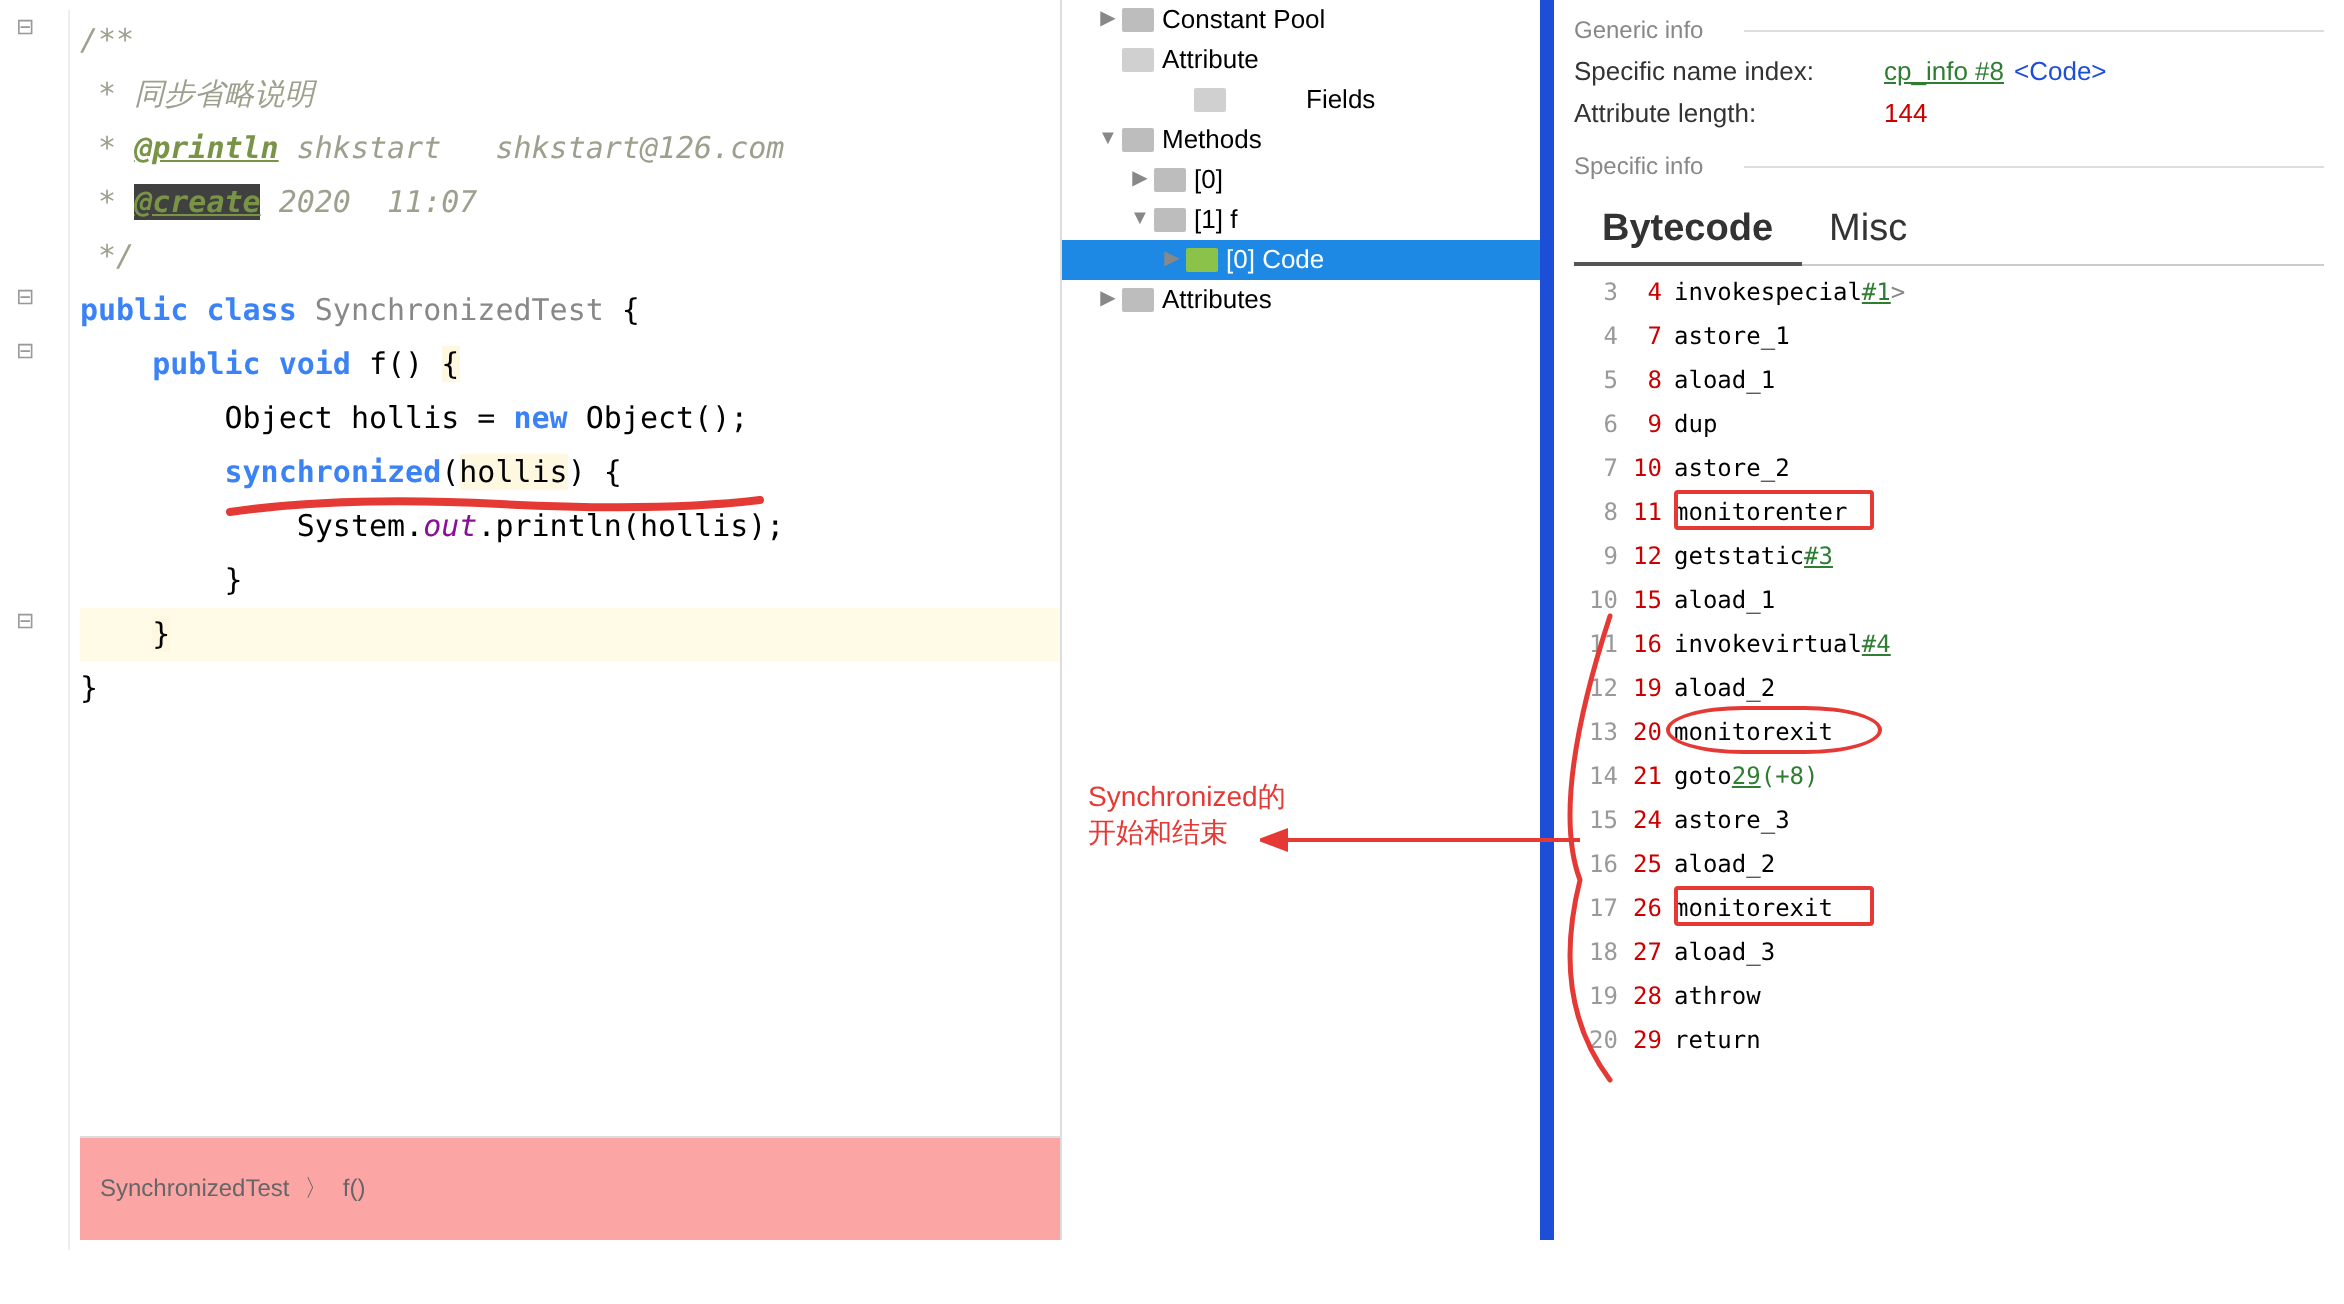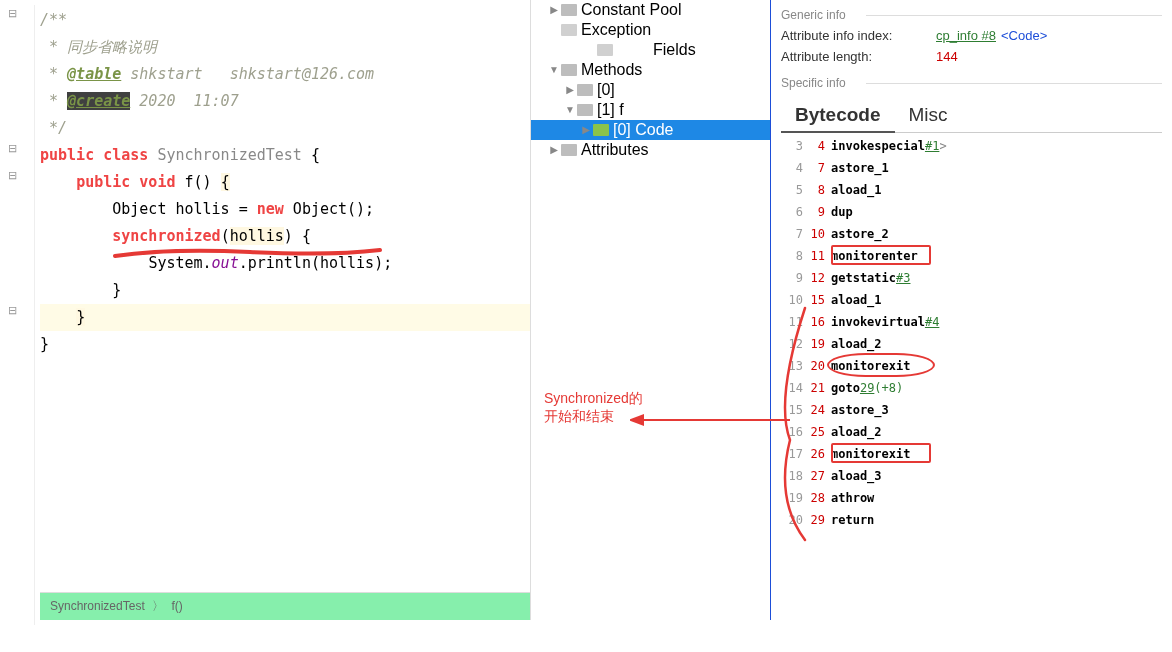--- a/index.html
+++ b/index.html
@@ -14,72 +14,72 @@
     }
     .container { display: flex; width: 100%; height: 620px; }
     .left-panel { width: 530px; background: #fff; position: relative; padding-top: 5px; }
     .gutter { position: absolute; left: 0; top: 5px; width: 35px; height: 100%; border-right: 1px solid #eee; }
     .gutter-mark { position: absolute; left: 8px; width: 14px; height: 14px; color: #999; font-size: 11px; }
     .code-area { margin-left: 40px; padding: 2px 0; font-family: "Consolas", monospace; font-size: 15px; }
     .code-line { height: 27px; line-height: 27px; white-space: pre; font-style: italic; }
     .comment { color: #9EA08E; }
     .javadoc-tag { color: #7A9447; font-weight: bold; text-decoration: underline; }
     .javadoc-tag-hl { background: #404040; }
-    .keyword { color: #ef4444; font-weight: bold; font-style: normal; }
+    .keyword { color: #3b82f6; font-weight: bold; font-style: normal; }
     .class-name { color: #888; font-style: normal; }
     .method-name { color: #000; font-style: normal; }
     .identifier { color: #000; font-style: normal; }
     .static-field { font-style: italic; color: #871094; }
     .highlight-yellow { background: #fff8e1; }
     .red-annotation {
       position: absolute;
       pointer-events: none;
     }
     .breadcrumb {
       position: absolute;
       bottom: 0;
       left: 40px;
-      padding: 5px 10px;
+      padding: 17px 10px;
       font-size: 12px;
       color: #666;
-      background: #86efac;
+      background: #fca5a5;
       border-top: 1px solid #ddd;
       width: 490px;
     }
     .breadcrumb span { margin-right: 4px; }
     
     .mid-panel { width: 240px; background: #fff; border-left: 1px solid #ddd; padding: 0; }
     .tree-item { height: 20px; line-height: 20px; padding: 0 5px; font-size: 13px; display: flex; align-items: center; cursor: pointer; }
     .tree-item.selected { background: #1e88e5; color: #fff; }
     .tree-chevron { width: 14px; color: #888; font-size: 10px; display: inline-block; text-align: center; }
     .tree-icon { width: 16px; height: 12px; background: #aaa; margin-right: 4px; border-radius: 1px; }
     .tree-icon.folder { background: #bdbdbd; }
     .tree-icon.file { background: #d0d0d0; }
     .tree-icon.code-f { background: #8bc34a; }
-    .tree-label { font-size: 16px; }
-    
-    .right-panel { flex: 1; background: #fff; border-left: 1px solid #1d4ed8; padding: 5px 10px; overflow: hidden; }
+    .tree-label { font-size: 13px; }
+    
+    .right-panel { flex: 1; background: #fff; border-left: 7px solid #1d4ed8; padding: 5px 10px; overflow: hidden; }
     .section-title { color: #888; font-size: 12px; margin: 3px 0; position: relative; }
     .section-title::after { content: ""; position: absolute; top: 50%; left: 85px; right: 0; border-top: 1px solid #ddd; }
     .attr-row { display: flex; align-items: center; margin: 6px 0; font-size: 13px; }
     .attr-label { width: 155px; color: #333; }
     .attr-value-link { color: #2e7d32; text-decoration: underline; }
     .attr-value-code { color: #1d4ed8; margin-left: 5px; }
     .attr-value-num { color: #c00; }
     
     .tabs { display: flex; border-bottom: 1px solid #ccc; margin-top: 8px; }
     .tab { padding: 6px 14px; font-size: 19px; cursor: pointer; color: #333; }
     .tab.active { font-weight: bold; position: relative; }
     .tab.active::after { content:""; position:absolute; bottom:-1px; left:0; right:0; border-bottom: 2px solid #555; }
     
     .bytecode-list { margin-top: 2px; font-family: "Consolas", monospace; font-size: 12px; position: relative; }
     .bc-row { height: 22px; line-height: 22px; display: flex; align-items: center; white-space: nowrap; position: relative; }
     .bc-idx { width: 22px; text-align: right; color: #999; }
     .bc-off { width: 22px; text-align: right; color: #c00; margin-right: 6px; }
-    .bc-instr { font-weight: bold; color: #000; }
+    .bc-instr { font-weight: normal; color: #000; }
     .bc-ref { color: #2e7d32; text-decoration: underline; }
     .bc-paren { color: #2e7d32; }
     .bc-gray { color: #888; font-weight: normal; }
     .bc-highlight { background: #ffeb3b; border-radius: 50%; position: absolute; width: 26px; height: 22px; left: 32px; z-index: -1; }
     .bc-redbox { position: absolute; border: 2px solid #e53935; border-radius: 2px; pointer-events: none; }
     .bc-redcircle { position: absolute; border: 2px solid #e53935; border-radius: 50% / 70%; pointer-events: none; }
     
     .annotation-text { position: absolute; color: #e53935; font-size: 14px; }
     .arrow-svg { position: absolute; pointer-events: none; }
   </style>
@@ -91,21 +91,21 @@
   <div class="left-panel">
     <div class="gutter">
       <div class="gutter-mark" style="top:2px">⊟</div>
       <div class="gutter-mark" style="top:137px">⊟</div>
       <div class="gutter-mark" style="top:164px">⊟</div>
       <div class="gutter-mark" style="top:299px">⊟</div>
     </div>
     <div class="code-area" id="code-area">
         <div class="code-line"><span class="comment">/**</span></div>
         <div class="code-line"><span class="comment"> * 同步省略说明</span></div>
-        <div class="code-line"><span class="comment"> * </span><span class="javadoc-tag ">@table</span><span class="comment"> shkstart   shkstart@126.com</span></div>
+        <div class="code-line"><span class="comment"> * </span><span class="javadoc-tag ">@println</span><span class="comment"> shkstart   shkstart@126.com</span></div>
         <div class="code-line"><span class="comment"> * </span><span class="javadoc-tag javadoc-tag-hl">@create</span><span class="comment"> 2020  11:07</span></div>
         <div class="code-line"><span class="comment"> */</span></div>
         <div class="code-line"><span class="keyword">public</span> <span class="keyword">class</span> <span class="class-name">SynchronizedTest</span><span class="identifier"> {</span></div>
         <div class="code-line">    <span class="keyword">public</span> <span class="keyword">void</span> <span class="method-name">f</span><span class="identifier">() </span><span class="identifier highlight-yellow">{</span></div>
         <div class="code-line">        <span class="identifier">Object </span><span class="identifier">hollis</span><span class="identifier"> = </span><span class="keyword">new</span><span class="identifier"> Object();</span></div>
         <div class="code-line">        <span class="keyword">synchronized</span><span class="identifier">(</span><span class="identifier highlight-yellow">hollis</span><span class="identifier">)</span><span class="identifier"> {</span></div>
         <div class="code-line">            <span class="identifier">System</span><span class="identifier">.</span><span class="static-field">out</span><span class="identifier">.</span><span class="method-name">println</span><span class="identifier">(hollis);</span></div>
         <div class="code-line">        <span class="identifier">}</span></div>
         <div class="code-line" style="background: rgb(255, 251, 230);">    <span class="identifier highlight-yellow">}</span></div>
         <div class="code-line"><span class="identifier">}</span></div>
@@ -123,21 +123,21 @@
 
   <div class="mid-panel" id="tree-panel">
       <div class="tree-item" style="padding-left: 16px;">
         <span class="tree-chevron">▶</span>
         <span class="tree-icon folder"></span>
         <span class="tree-label">Constant Pool</span>
       </div>
       <div class="tree-item" style="padding-left: 16px;">
         <span class="tree-chevron"></span>
         <span class="tree-icon file"></span>
-        <span class="tree-label">Exception</span>
+        <span class="tree-label">Attribute</span>
       </div>
       <div class="tree-item" style="padding-left: 16px; gap: 36px;">
         <span class="tree-chevron"></span>
         <span class="tree-icon file"></span>
         <span class="tree-label">Fields</span>
       </div>
       <div class="tree-item" style="padding-left: 16px;">
         <span class="tree-chevron">▼</span>
         <span class="tree-icon folder"></span>
         <span class="tree-label">Methods</span>
@@ -160,21 +160,21 @@
       <div class="tree-item" style="padding-left: 16px;">
         <span class="tree-chevron">▶</span>
         <span class="tree-icon folder"></span>
         <span class="tree-label">Attributes</span>
       </div>
     </div>
 
   <div class="right-panel">
     <div class="section-title">Generic info</div>
     <div class="attr-row">
-      <span class="attr-label">Attribute info index:</span>
+      <span class="attr-label">Specific name index:</span>
       <span class="attr-value-link">cp_info #8</span>
       <span class="attr-value-code">&lt;Code&gt;</span>
     </div>
     <div class="attr-row">
       <span class="attr-label">Attribute length:</span>
       <span class="attr-value-num">144</span>
     </div>
     <div class="section-title" style="margin-top:12px">Specific info</div>
     <div class="tabs" id="tabs">
         <div class="tab active">Bytecode</div>

